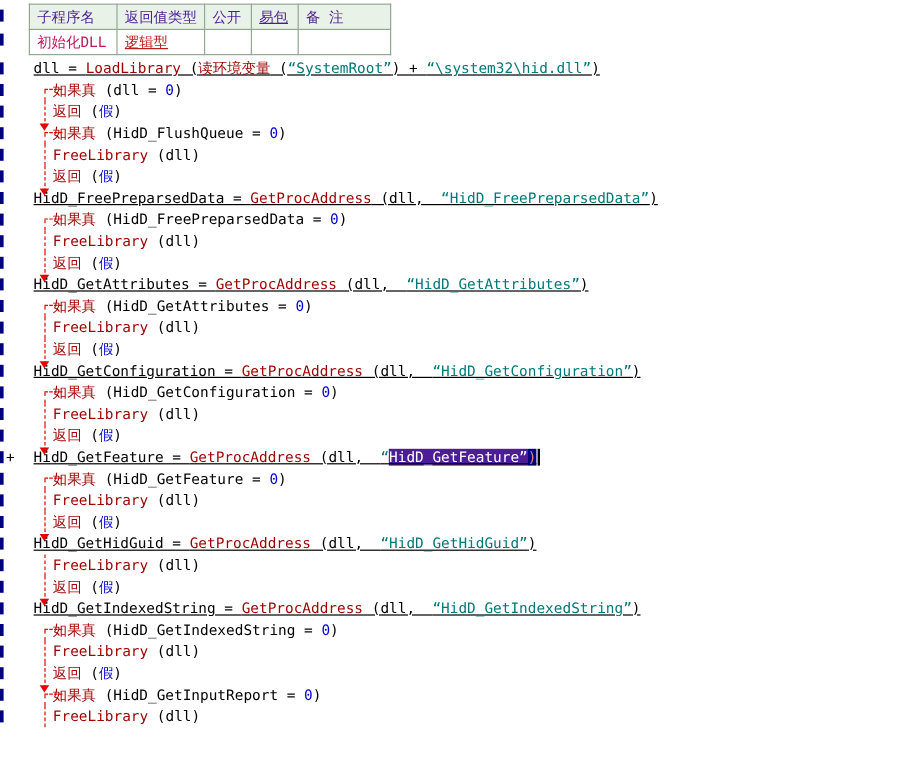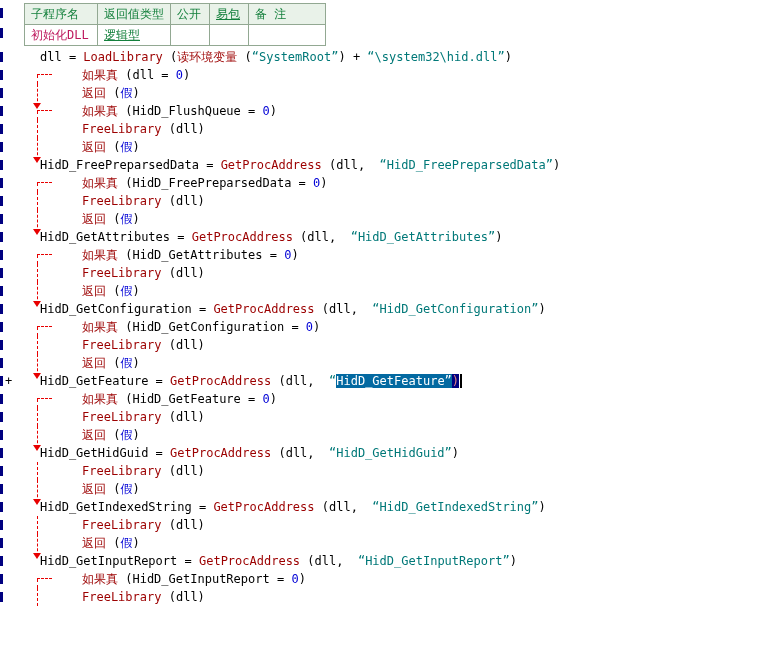--- a/index.html
+++ b/index.html
@@ -12,39 +12,39 @@
     position:absolute;left:24px;top:3px;
     border-collapse:collapse;
     font-size:12px;
     font-family:"DejaVu Sans Mono","Liberation Mono",monospace;
   }
   .sub-table td,.sub-table th{
     border:1px solid #92a892;
     height:20px;padding:0 6px;
     font-weight:normal;text-align:left;white-space:pre;
   }
-  .sub-table th{background:#e9f2e9;color:#15803d;}
+  .sub-table th{background:#e9f2e9;color:#4c1d95;}
   .sub-table{border:1px solid #6b806b;border-bottom:1px solid #3a3a3a;}
   .cell-name{color:#be185d;}
-  .cell-type{color:#15803d;text-decoration:underline;}
+  .cell-type{color:#b91c1c;text-decoration:underline;}
   .w1{min-width:60px;} .w2{min-width:60px;} .w3{min-width:26px;} .w4{min-width:26px;text-decoration:underline;} .w5{min-width:64px;}
   
   .code-area{position:absolute;left:0;top:48px;right:0;}
   .line{
     position:relative;height:18px;line-height:18px;
     font-size:12px;white-space:pre;color:#000;
   }
-  .ind0{padding-left:40px;}
-  .ind1{padding-left:82px;}
+  .ind0{padding-left:28px;text-decoration:underline;}
+  .ind1{padding-left:44px;}
   .seg{display:inline;}
   .t{color:#000000;}
   .k{color:#9c0000;}
   .s{color:#007878;}
   .c{color:#0000d6;}
-  .sel{background:#0369a1;color:#ffffff;text-align:center;}
+  .sel{background:#4c1d95;color:#ffffff;text-align:center;}
   .selp{background:#000080;color:#d98080;}
   .cur{display:inline-block;width:2px;height:14px;background:#000;vertical-align:text-bottom;margin-left:1px;}
   
   .flow-start::before{
     content:"";position:absolute;left:37px;top:8px;width:15px;
     border-top:1px dashed #e80000;
   }
   .flow-start::after{
     content:"";position:absolute;left:37px;top:9px;bottom:0;
     border-left:1px dashed #e80000;
@@ -115,18 +115,18 @@
     <div class="line ind1 flow-mid"><span class="tick"></span><span class="seg k">FreeLibrary</span><span class="seg t"> (dll)</span></div>
     <div class="line ind1 flow-end"><span class="tick"></span><span class="seg k">返回</span><span class="seg t"> (</span><span class="seg c">假</span><span class="seg t">)</span></div>
     <div class="line ind0"><span class="tick"></span><span class="plus">+</span><span class="seg t">HidD_GetFeature = </span><span class="seg k">GetProcAddress</span><span class="seg t"> (dll,  </span><span class="seg s">“</span><span class="seg sel">HidD_GetFeature”</span><span class="seg selp">)</span><span class="seg cur"></span></div>
     <div class="line ind1 flow-start"><span class="tick"></span><span class="seg k">如果真</span><span class="seg t"> (HidD_GetFeature = </span><span class="seg c">0</span><span class="seg t">)</span></div>
     <div class="line ind1 flow-mid"><span class="tick"></span><span class="seg k">FreeLibrary</span><span class="seg t"> (dll)</span></div>
     <div class="line ind1 flow-end"><span class="tick"></span><span class="seg k">返回</span><span class="seg t"> (</span><span class="seg c">假</span><span class="seg t">)</span></div>
     <div class="line ind0"><span class="tick"></span><span class="seg t">HidD_GetHidGuid = </span><span class="seg k">GetProcAddress</span><span class="seg t"> (dll,  </span><span class="seg s">“HidD_GetHidGuid”</span><span class="seg t">)</span></div>
     <div class="line ind1 flow-mid"><span class="tick"></span><span class="seg k">FreeLibrary</span><span class="seg t"> (dll)</span></div>
     <div class="line ind1 flow-end"><span class="tick"></span><span class="seg k">返回</span><span class="seg t"> (</span><span class="seg c">假</span><span class="seg t">)</span></div>
     <div class="line ind0"><span class="tick"></span><span class="seg t">HidD_GetIndexedString = </span><span class="seg k">GetProcAddress</span><span class="seg t"> (dll,  </span><span class="seg s">“HidD_GetIndexedString”</span><span class="seg t">)</span></div>
+    <div class="line ind1 flow-start"><span class="tick"></span><span class="seg k">如果真</span><span class="seg t"> (HidD_GetIndexedString = </span><span class="seg c">0</span><span class="seg t">)</span></div>
     <div class="line ind1 flow-mid"><span class="tick"></span><span class="seg k">FreeLibrary</span><span class="seg t"> (dll)</span></div>
     <div class="line ind1 flow-end"><span class="tick"></span><span class="seg k">返回</span><span class="seg t"> (</span><span class="seg c">假</span><span class="seg t">)</span></div>
-    <div class="line ind0"><span class="tick"></span><span class="seg t">HidD_GetInputReport = </span><span class="seg k">GetProcAddress</span><span class="seg t"> (dll,  </span><span class="seg s">“HidD_GetInputReport”</span><span class="seg t">)</span></div>
     <div class="line ind1 flow-start"><span class="tick"></span><span class="seg k">如果真</span><span class="seg t"> (HidD_GetInputReport = </span><span class="seg c">0</span><span class="seg t">)</span></div>
     <div class="line ind1 flow-mid"><span class="tick"></span><span class="seg k">FreeLibrary</span><span class="seg t"> (dll)</span></div>
   </div>
 
 </body></html>

